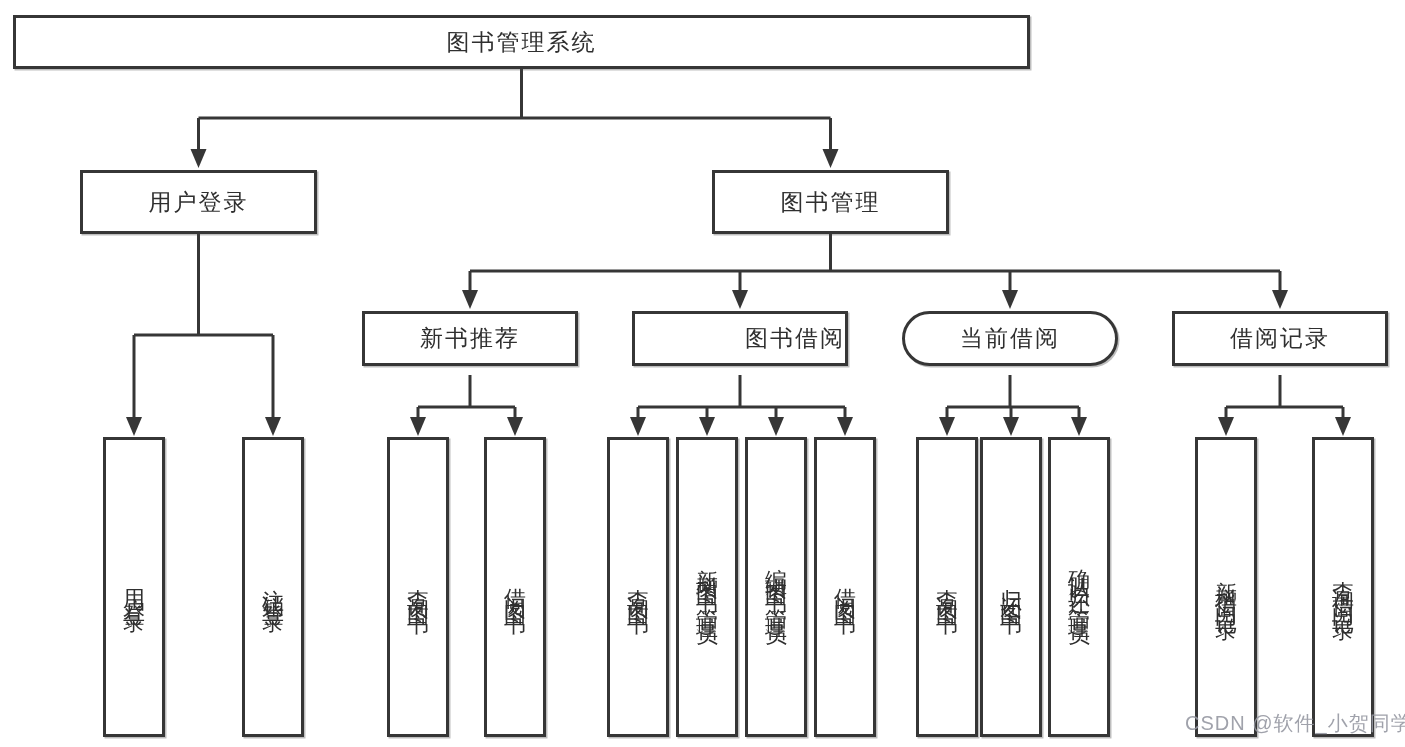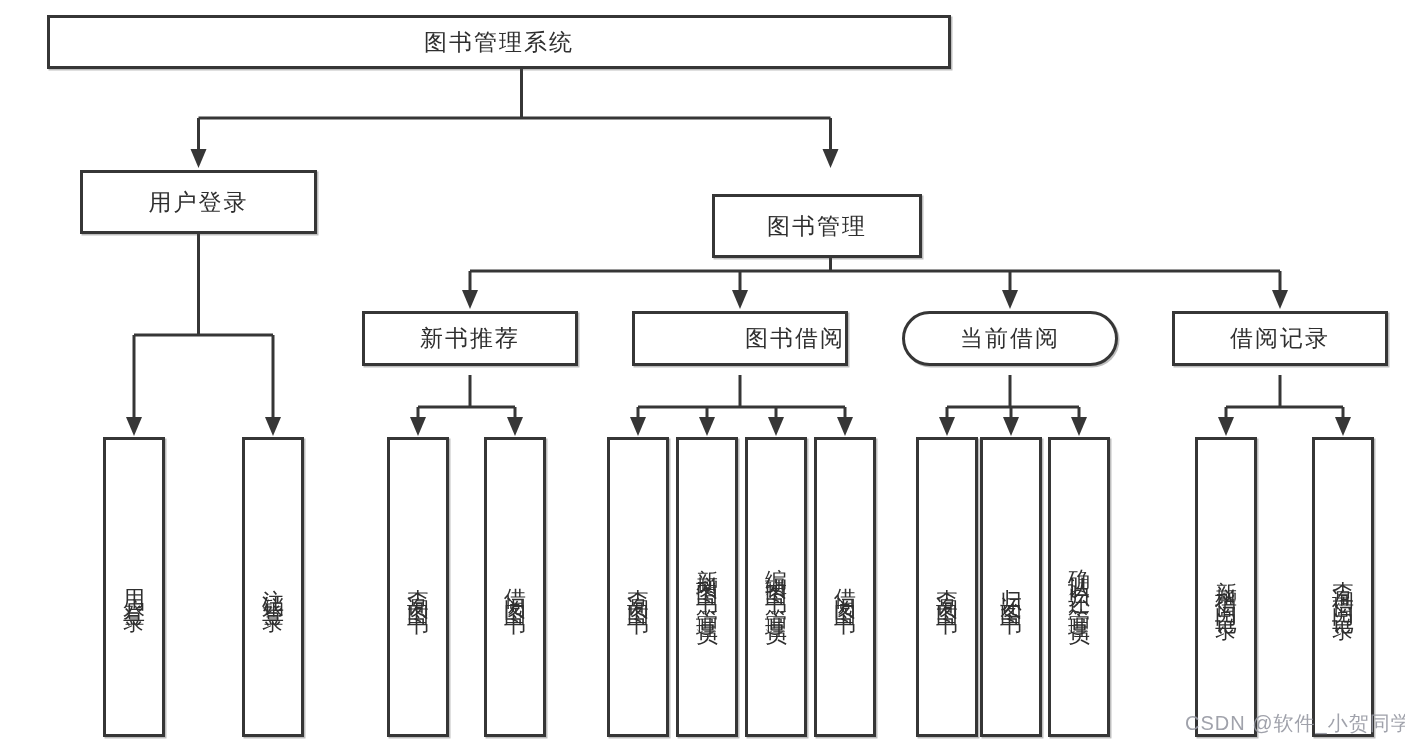--- a/index.html
+++ b/index.html
@@ -32,23 +32,23 @@
     align-items: center;
     justify-content: center;
     color: #2f2f2f;
     z-index: 2;
   }
   .box .h-label {
     font-size: 23px;
     letter-spacing: 2px;
     white-space: nowrap;
   }
-  .root-box   { left: 13px;  top: 15px;  width: 904px; height: 54px; margin-left: 34px; }
+  .root-box   { left: 13px;  top: 15px;  width: 1017px; height: 54px; }
   .l2a        { left: 80px;  top: 170px; width: 237px;  height: 64px; }
-  .l2b        { left: 712px; top: 170px; width: 210px;  height: 64px; margin-top: 24px; }
+  .l2b        { left: 712px; top: 170px; width: 237px;  height: 64px; }
   .l3         { top: 311px;  width: 216px; height: 55px; }
   .l3a { left: 362px; }
   .l3b { left: 632px; justify-content: flex-end; }
   .l3c { left: 902px; border-radius: 30px; }
   .l3d { left: 1172px; }
   .leaf {
     position: absolute;
     top: 437px;
     width: 62px;
     height: 300px;

